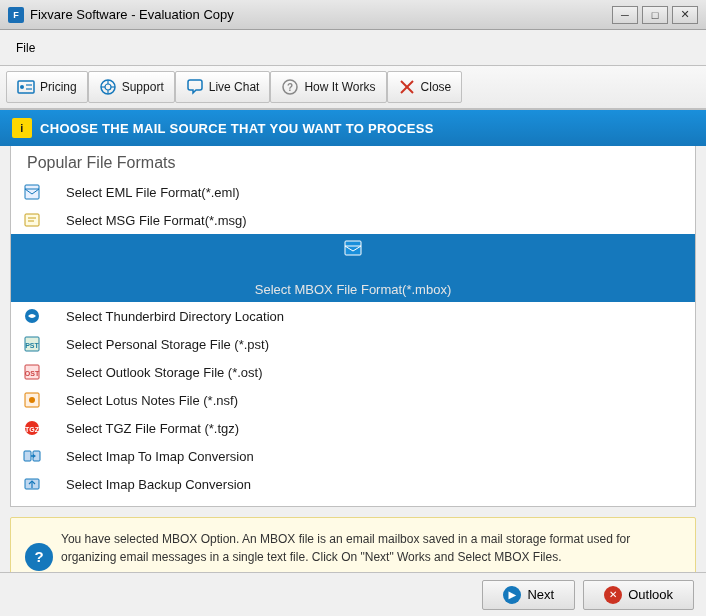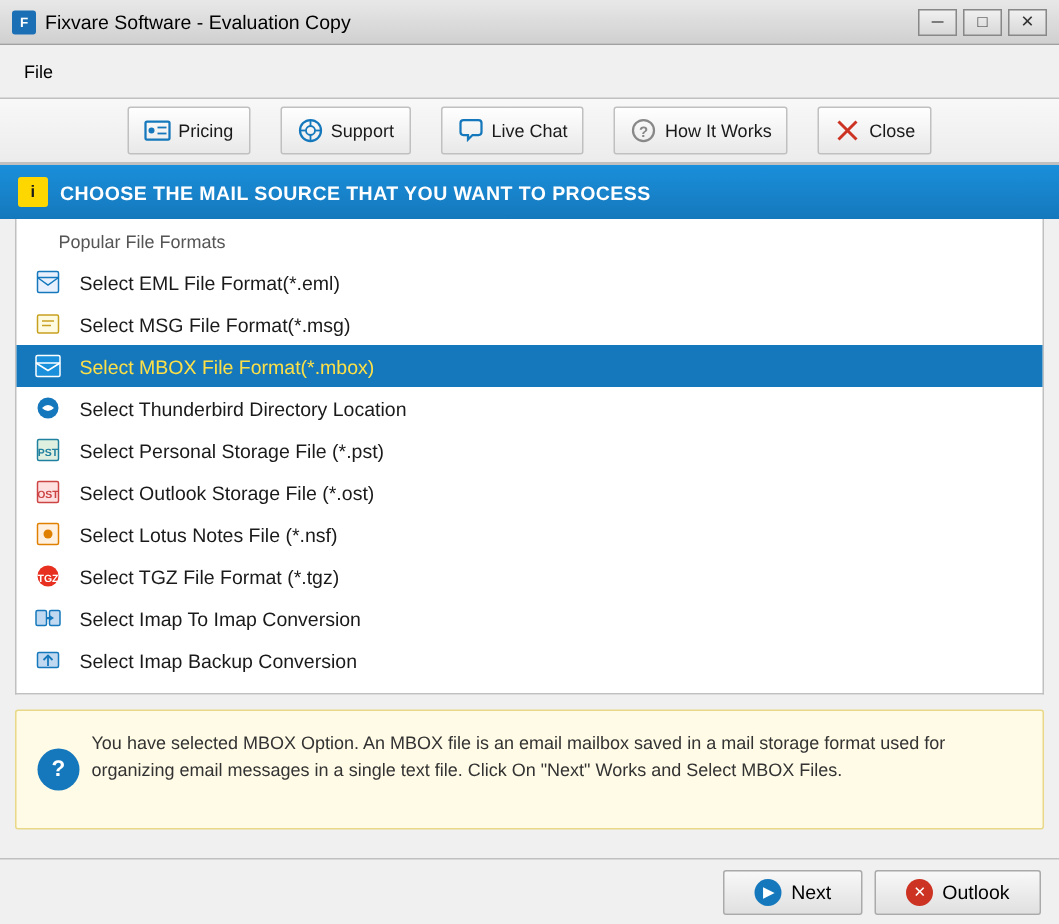--- a/index.html
+++ b/index.html
@@ -77,23 +77,22 @@
       color: #000;
     }
 
     
     .toolbar {
       background: linear-gradient(to bottom, #f8f8f8, #ececec);
       height: 44px;
       display: flex;
       align-items: center;
       padding: 0 6px;
-      gap: 20px;
+      gap: 0;
       border-bottom: 2px solid #c0c0c0;
-      justify-content: center;
     }
     .toolbar-btn {
       display: flex;
       align-items: center;
       gap: 5px;
       padding: 4px 10px;
       border: 1px solid #c0c0c0;
       background: linear-gradient(to bottom, #ffffff, #e8e8e8);
       cursor: pointer;
       border-radius: 2px;
@@ -137,42 +136,43 @@
 
     
     .main-content {
       background: #ffffff;
       margin: 0 10px;
       border: 1px solid #c0c0c0;
       border-top: none;
     }
 
     .section-label {
-      padding: 8px 28px 4px;
+      padding: 8px 16px 4px;
       color: #555;
-      font-size: 12px;
+      font-size: 16px;
     }
 
     
     .format-list {
       list-style: none;
       padding: 2px 0 8px;
     }
     .format-item {
       display: flex;
       align-items: center;
       padding: 5px 12px;
-      gap: 12px;
+      gap: 25px;
       cursor: pointer;
       font-size: 13px;
       color: #1a1a1a;
     }
     .format-item.selected {
       background: #1578bc;
-      color: #fde047;
+      color: #e5e5e5;
+      flex-direction: column;
     }
     .format-icon {
       width: 18px;
       height: 18px;
       flex-shrink: 0;
       display: flex;
       align-items: center;
       justify-content: center;
     }
 

